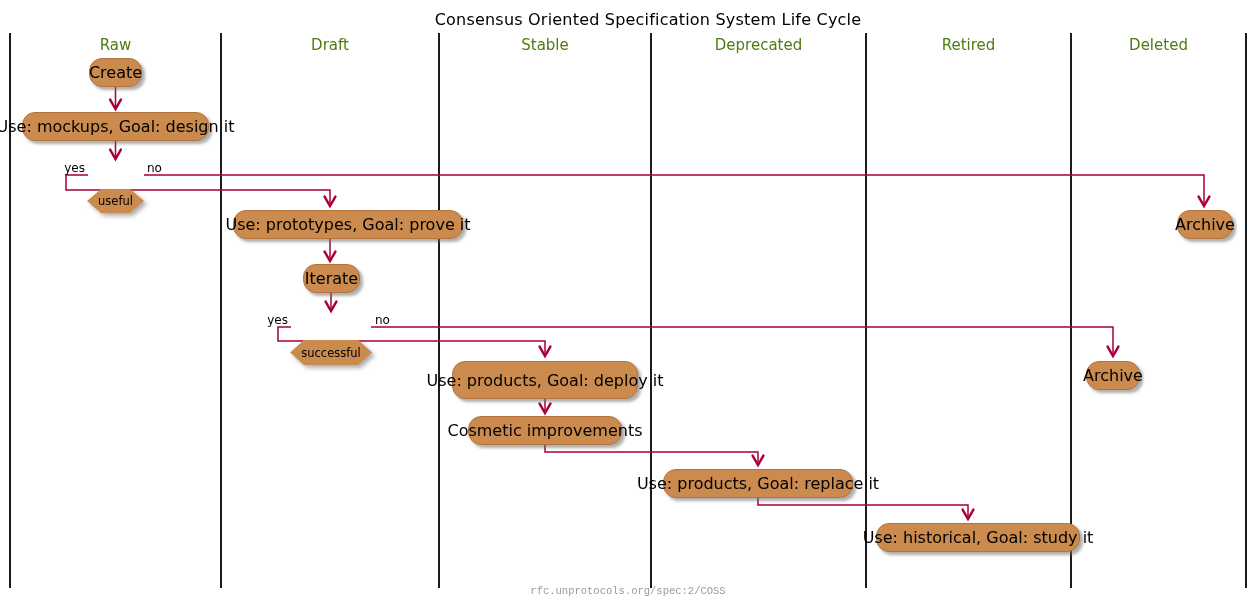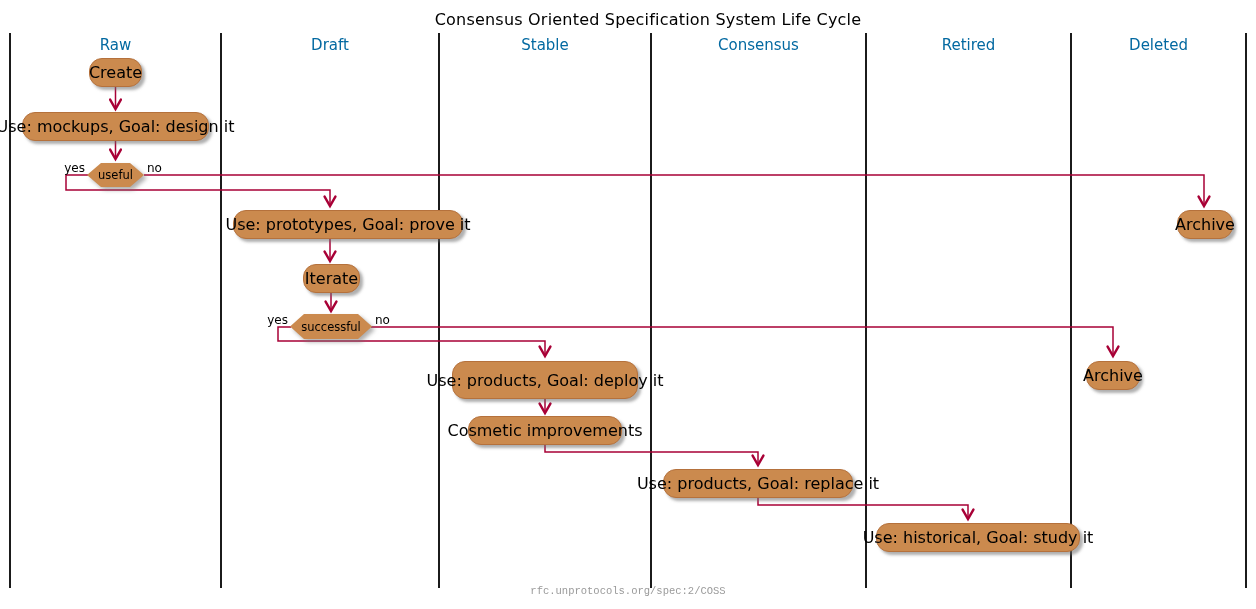--- a/index.html
+++ b/index.html
@@ -27,21 +27,21 @@
     color: #000;
     letter-spacing: 0.2px;
     padding-left: 40px;
   }
   .lane-label {
     position: absolute;
     top: 36px;
     height: 20px;
     text-align: center;
     font-size: 15px;
-    color: #0369a1;
+    color: #4d7c0f;
   }
   .lane-line {
     position: absolute;
     top: 33px;
     width: 2px;
     height: 555px;
     background: var(--lane-line);
   }
   .edges-svg { position: absolute; left: 0; top: 0; }
   .node {
@@ -53,20 +53,21 @@
     display: flex;
     align-items: center;
     justify-content: center;
     font-size: 16px;
     color: #000;
     white-space: nowrap;
   }
   .hex-wrap {
     position: absolute;
     filter: drop-shadow(3px 3px 2px rgba(110,110,110,0.55));
+    margin-top: 26px;
   }
   .hex {
     width: 100%; height: 100%;
     background: var(--node-fill);
     clip-path: polygon(14px 0, calc(100% - 14px) 0, 100% 50%, calc(100% - 14px) 100%, 14px 100%, 0 50%);
     display: flex;
     align-items: center;
     justify-content: center;
     font-size: 11.5px;
     color: #000;
@@ -98,21 +99,21 @@
   <div class="lane-line" style="left:220px"></div>
   <div class="lane-line" style="left:438px"></div>
   <div class="lane-line" style="left:650px"></div>
   <div class="lane-line" style="left:865px"></div>
   <div class="lane-line" style="left:1070px"></div>
   <div class="lane-line" style="left:1245px"></div>
 
   <div class="lane-label" style="left:10px;width:211px">Raw</div>
   <div class="lane-label" style="left:221px;width:218px">Draft</div>
   <div class="lane-label" style="left:439px;width:212px">Stable</div>
-  <div class="lane-label" style="left:651px;width:215px">Consensus</div>
+  <div class="lane-label" style="left:651px;width:215px">Deprecated</div>
   <div class="lane-label" style="left:866px;width:205px">Retired</div>
   <div class="lane-label" style="left:1071px;width:175px">Deleted</div>
 
   <svg class="edges-svg" width="1256" height="609" viewBox="0 0 1256 609">
     <defs>
       <marker id="ah" viewBox="0 0 10 10" refX="8" refY="5" markerWidth="9" markerHeight="9" orient="auto-start-reverse">
         <path d="M1,1 L8,5 L1,9" fill="none" stroke="#A80036" stroke-width="1.8" stroke-linecap="round"></path>
       </marker>
     </defs>
     <g fill="none" stroke="#A80036" stroke-width="1.5">

